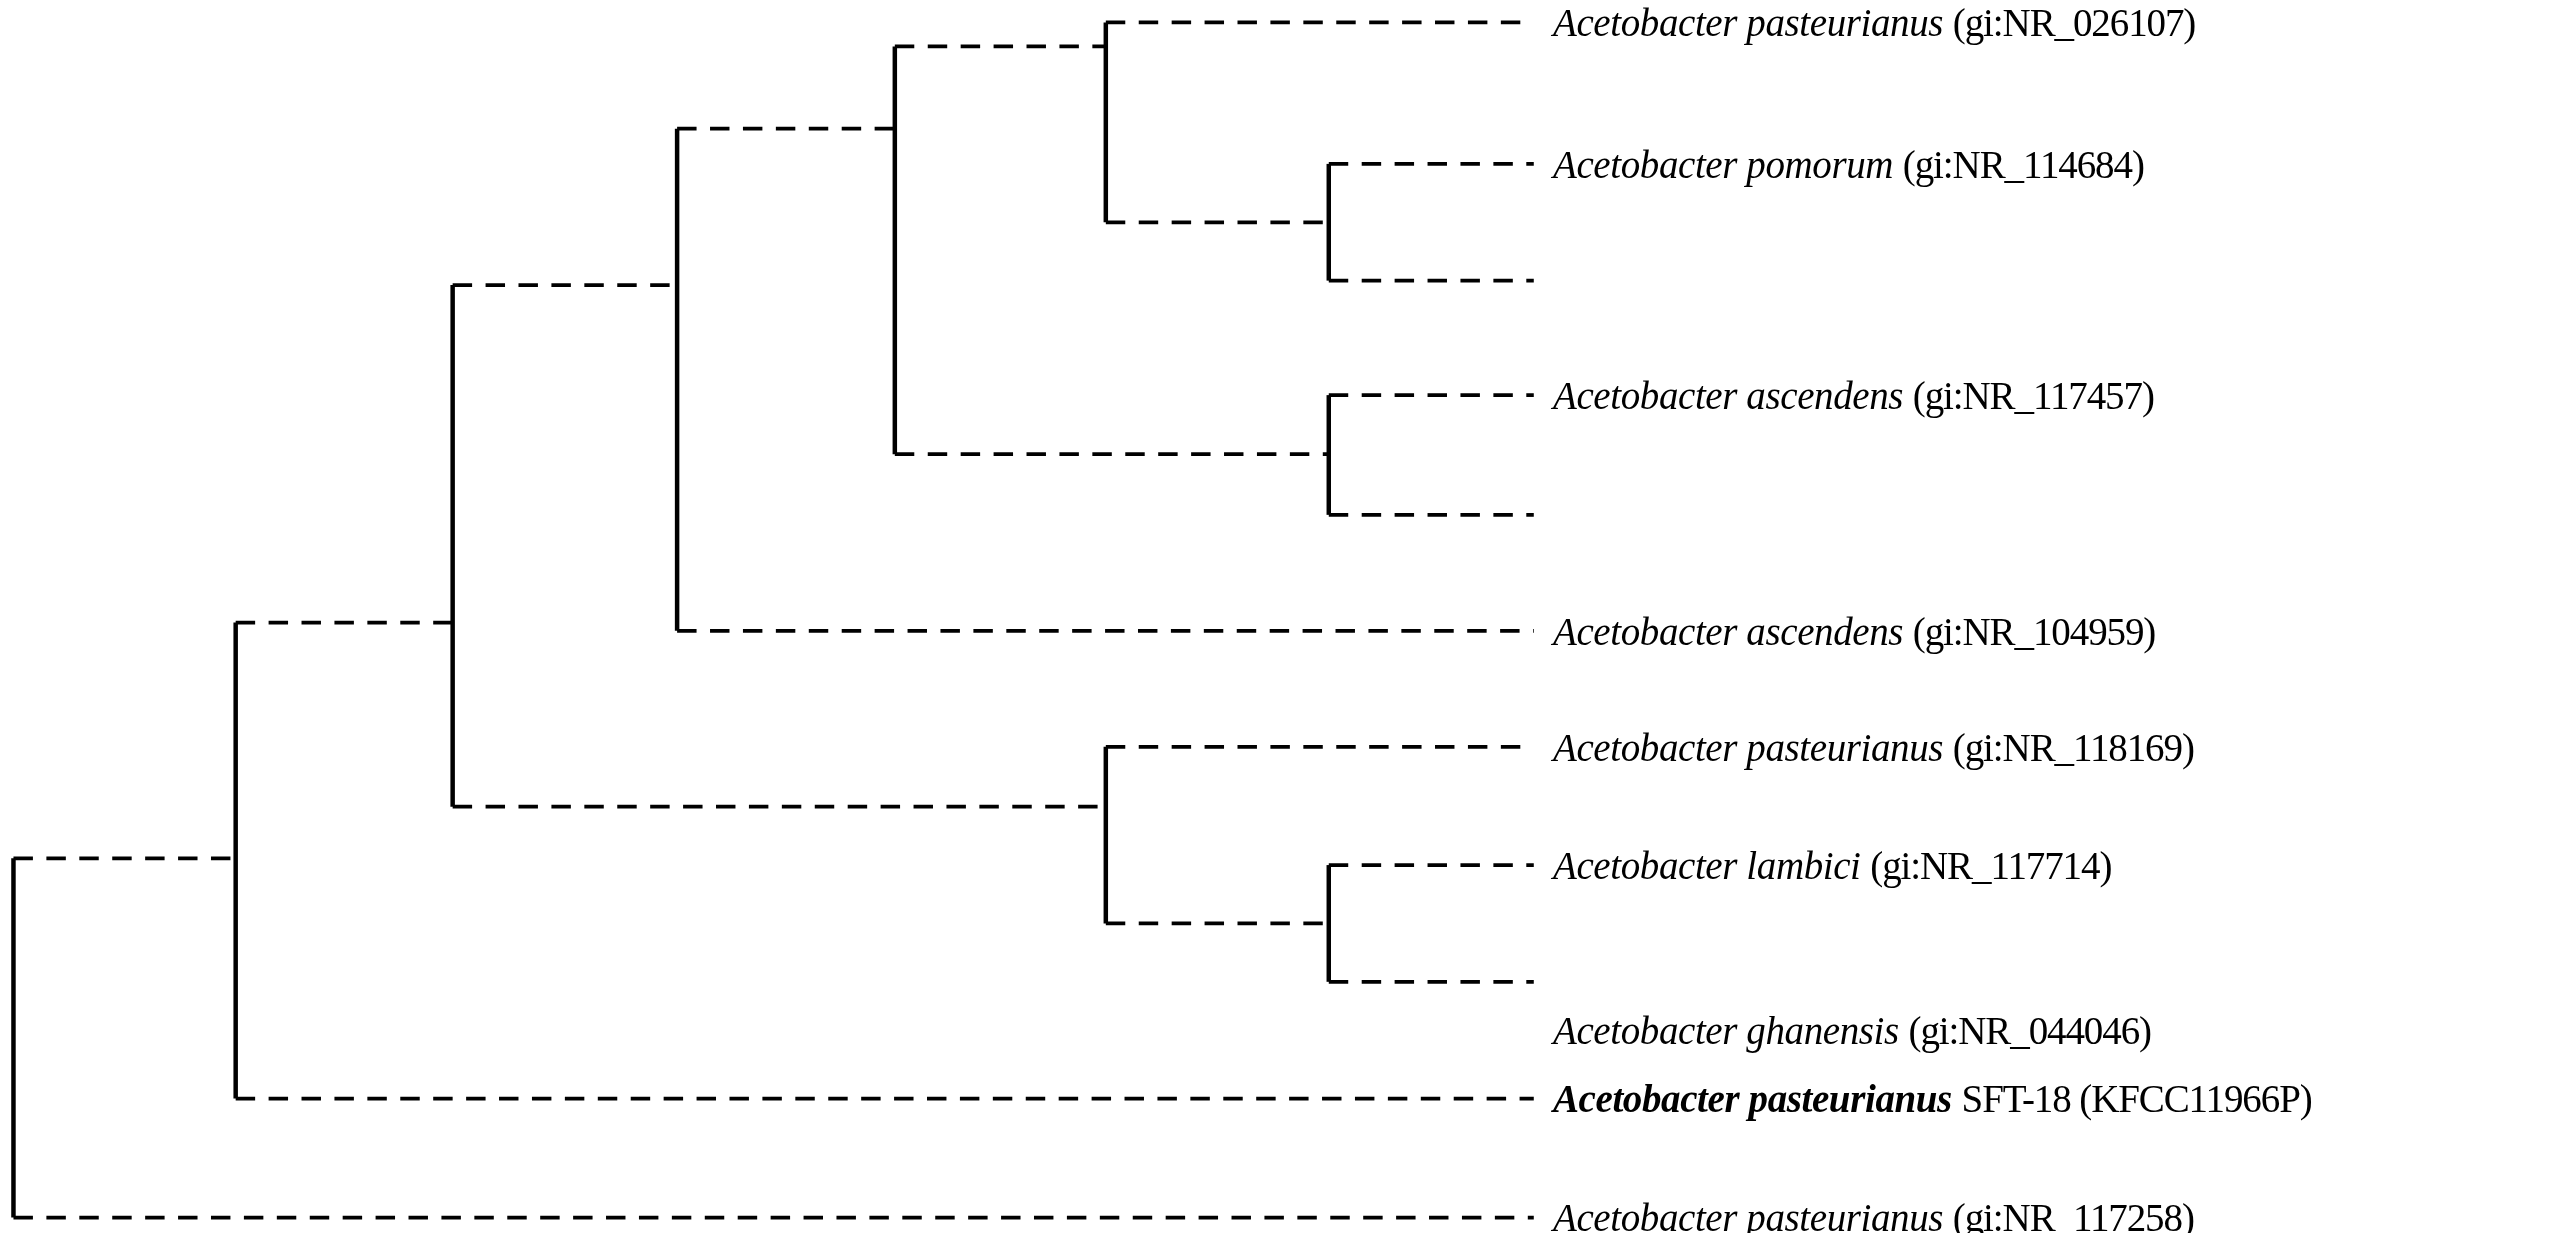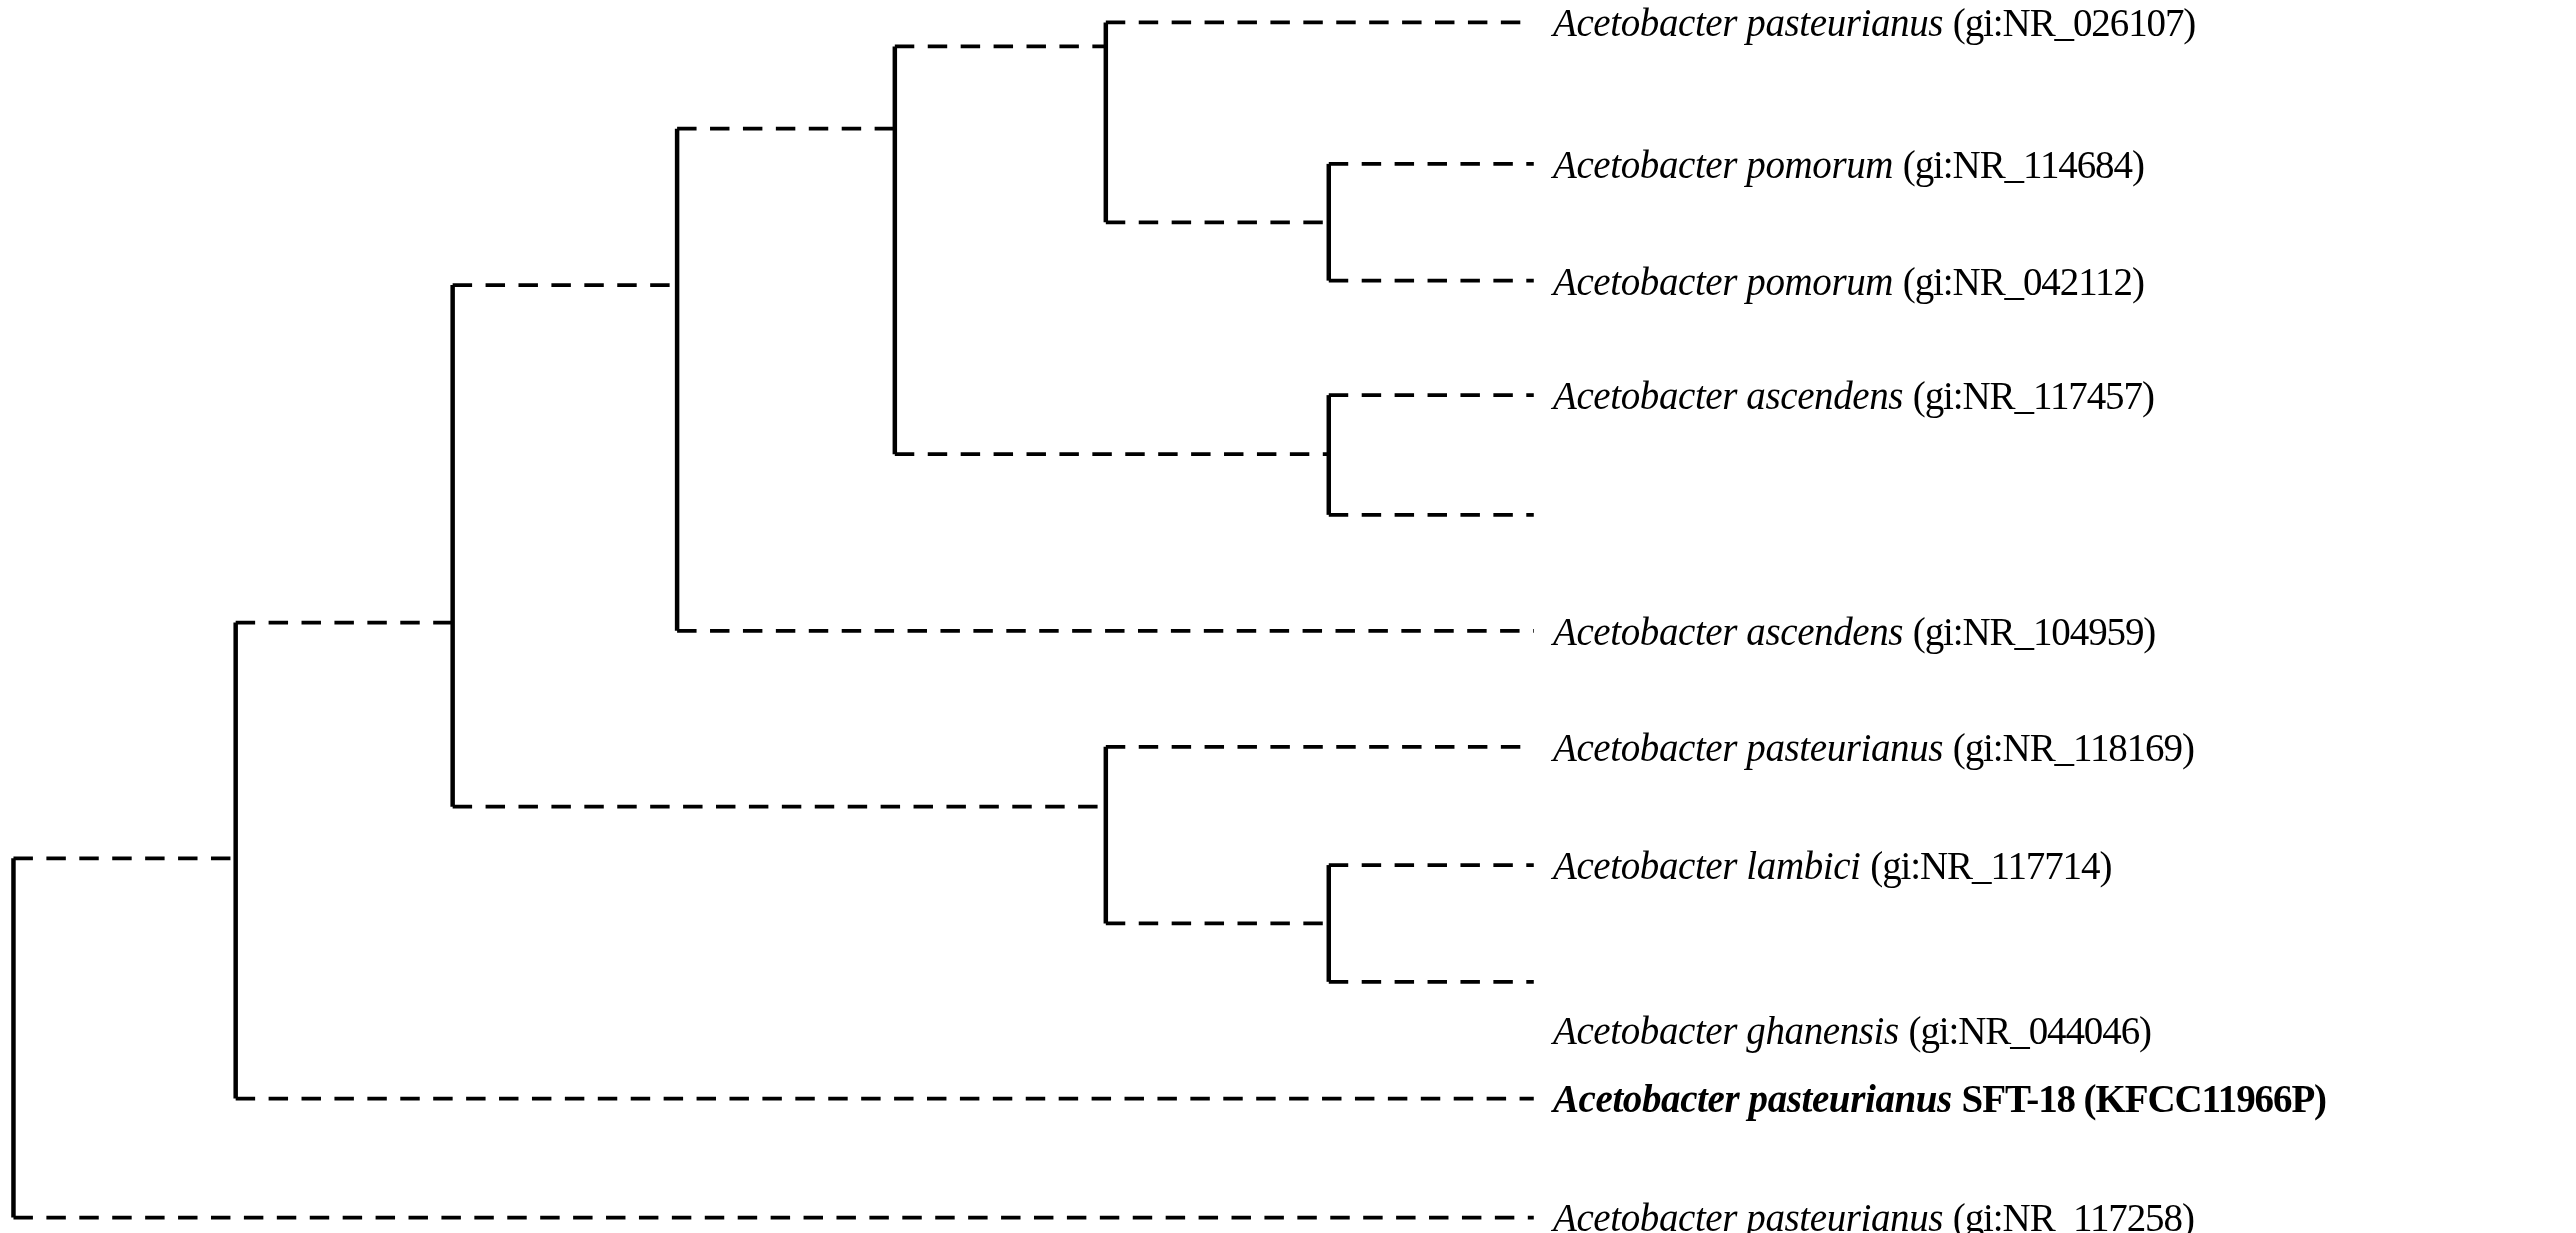--- a/index.html
+++ b/index.html
@@ -49,21 +49,21 @@
     letter-spacing: -1.1px;
   }
   .leaf-label.highlight {
     font-weight: bold;
   }
   .leaf-label.highlight .sci-name {
     font-weight: bold;
     font-style: italic;
   }
   .leaf-label.highlight .accession {
-    font-weight: bold;
+    font-weight: normal;
     font-style: normal;
   }
   .branch-h {
     stroke: #000000;
     stroke-width: 5;
     stroke-dasharray: 26 18;
     fill: none;
     stroke-linecap: butt;
   }
   .branch-v {
@@ -111,21 +111,20 @@
         <line x1="1478" y1="998" x2="2050" y2="998" class="branch-h"></line>
         <line x1="1478" y1="1234" x2="1776" y2="1234" class="branch-h"></line>
         <line x1="1776" y1="1156" x2="2050" y2="1156" class="branch-h"></line>
         <line x1="1776" y1="1312" x2="2050" y2="1312" class="branch-h"></line>
       </g>
   </svg>
 
   <div id="leaf-labels">
       <div class="leaf-label" style="left: 1553px; top: 22.4px;"><span class="sci-name">Acetobacter pasteurianus</span> <span class="accession">(gi:NR_026107)</span></div>
       <div class="leaf-label" style="left: 1553px; top: 164px;"><span class="sci-name">Acetobacter pomorum</span> <span class="accession">(gi:NR_114684)</span></div>
-      <div class="leaf-label" style="left: 1553px; top: 281px;"><span class="sci-name">Acetobacter pomorum</span> <span class="accession">(gi:NR_042112)</span></div>
       <div class="leaf-label" style="left: 1553px; top: 395px;"><span class="sci-name">Acetobacter ascendens</span> <span class="accession">(gi:NR_117457)</span></div>
       <div class="leaf-label" style="left: 1553px; top: 631px;"><span class="sci-name">Acetobacter ascendens</span> <span class="accession">(gi:NR_104959)</span></div>
       <div class="leaf-label" style="left: 1553px; top: 747px;"><span class="sci-name">Acetobacter pasteurianus</span> <span class="accession">(gi:NR_118169)</span></div>
       <div class="leaf-label" style="left: 1553px; top: 865px; text-align: right;"><span class="sci-name">Acetobacter lambici</span> <span class="accession">(gi:NR_117714)</span></div>
       <div class="leaf-label" style="left: 1553px; top: 982px; margin-top: 48px;"><span class="sci-name">Acetobacter ghanensis</span> <span class="accession">(gi:NR_044046)</span></div>
       <div class="leaf-label highlight" style="left: 1553px; top: 1098px;"><span class="sci-name">Acetobacter pasteurianus</span> <span class="accession">SFT-18 (KFCC11966P)</span></div>
       <div class="leaf-label" style="left: 1553px; top: 1217px;"><span class="sci-name">Acetobacter pasteurianus</span> <span class="accession">(gi:NR_117258)</span></div>
     </div>
 
 </div>

